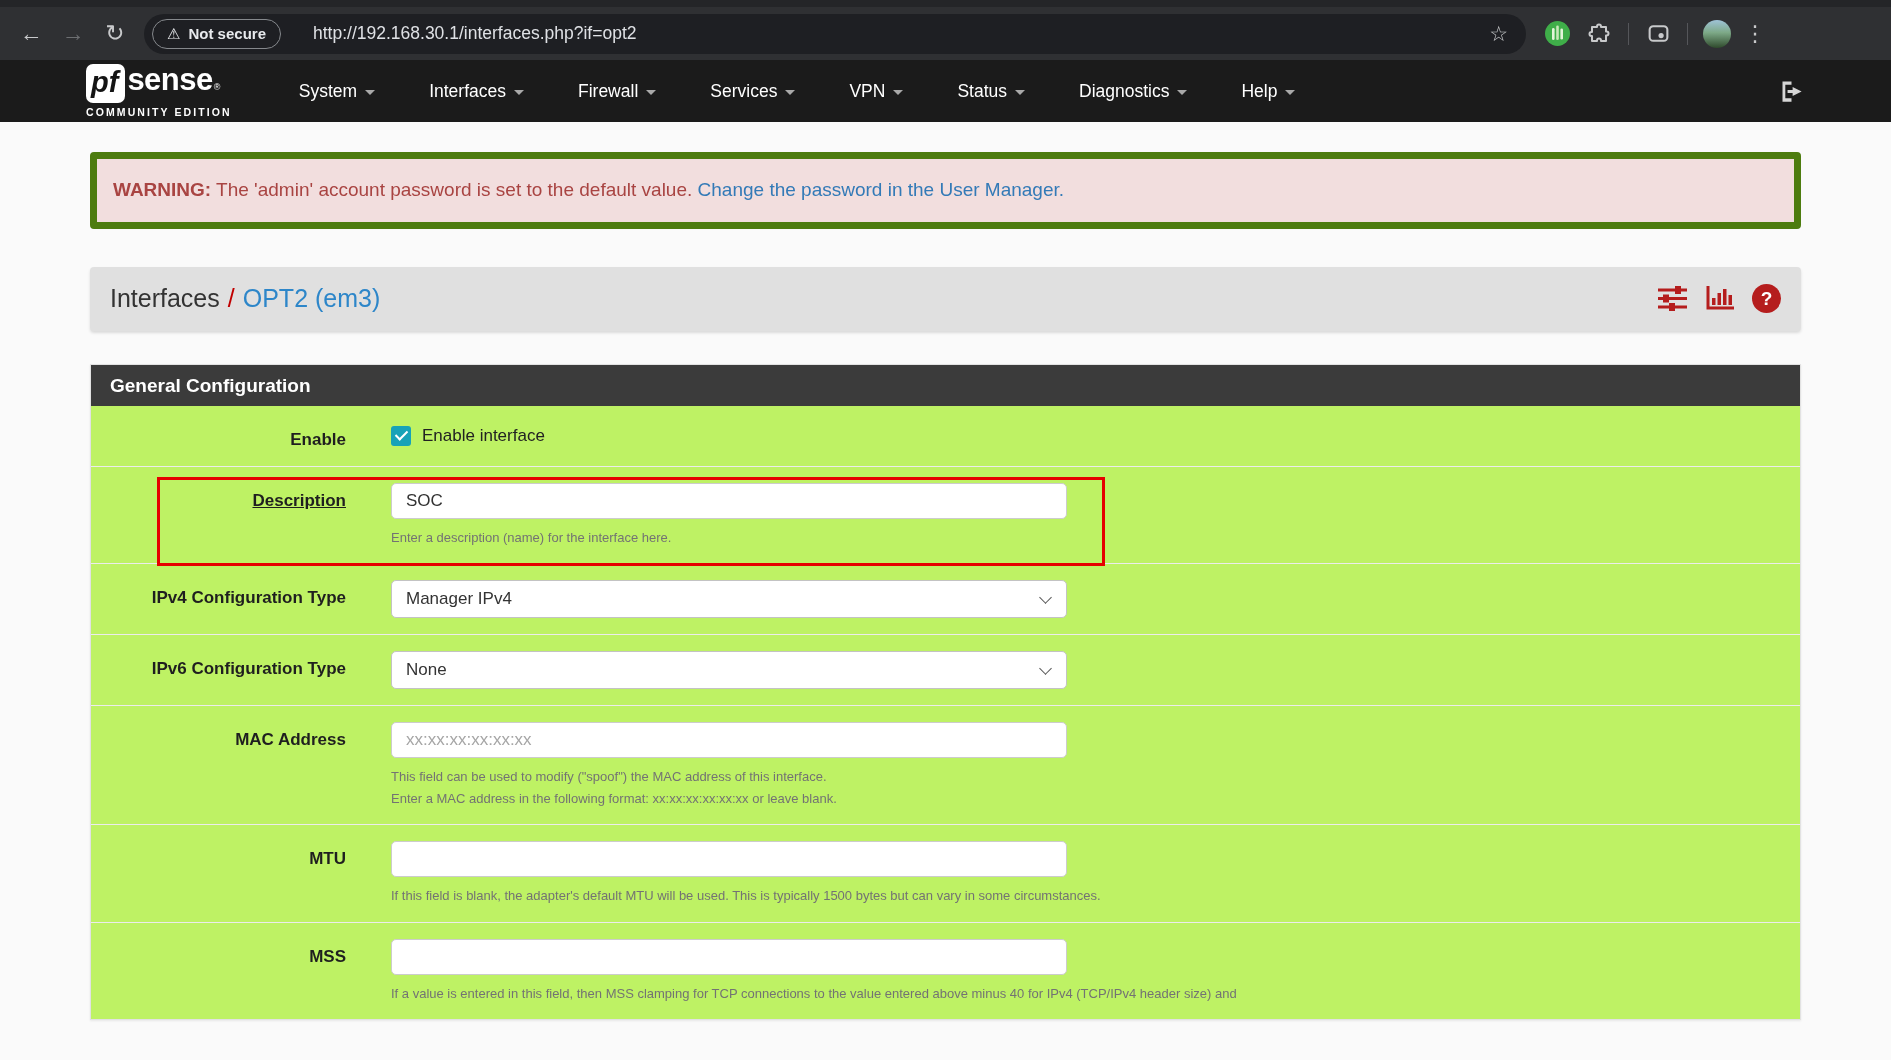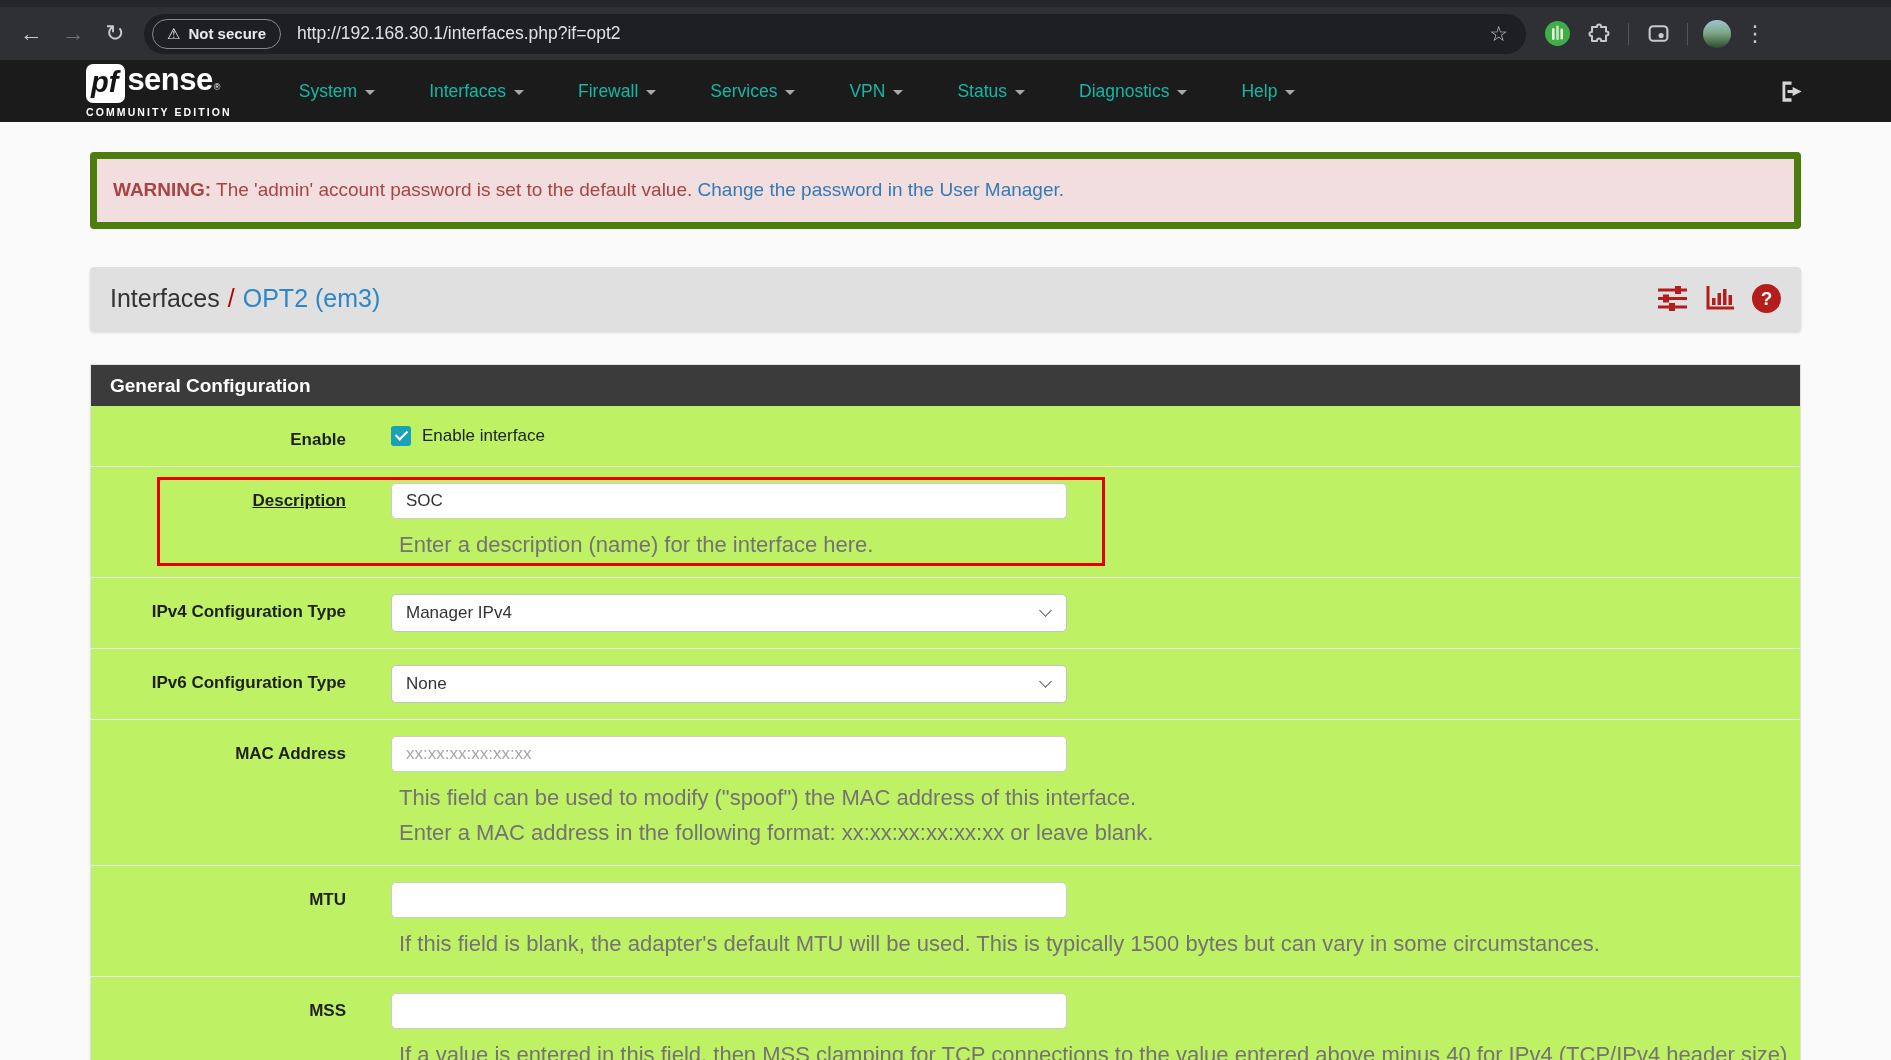--- a/index.html
+++ b/index.html
@@ -28,21 +28,21 @@
     border-radius:20px; display:flex; align-items:center;
     padding:0 10px 0 8px; margin:0 10px 0 4px;
   }
   .chip {
     display:flex; align-items:center; gap:8px;
     border:1.5px solid #85888c; border-radius:15px;
     height:30px; padding:0 14px; color:#e8eaed;
     font-size:15px; font-weight:700; flex:0 0 auto; cursor:pointer;
   }
   .warn-glyph { font-size:15px; font-weight:400; color:#e8eaed; }
-  .url-text { color:#dfe1e5; font-size:17.5px; margin-left:16px; flex:1; white-space:nowrap; overflow:hidden; }
+  .url-text { color:#dfe1e5; font-size:17.5px; margin-left:32px; flex:1; white-space:nowrap; overflow:hidden; }
   .star { color:#c8c9cb; font-size:21px; margin:0 8px; cursor:pointer; }
   .ext-icon { width:28px; height:28px; display:flex; align-items:center; justify-content:center; margin:0 7px; cursor:pointer; flex:0 0 auto; }
   .tb-divider { width:1px; height:22px; background:#55565a; margin:0 8px; flex:0 0 auto; }
   .avatar {
     width:28px; height:28px; border-radius:50%;
     background:linear-gradient(180deg,#9fc3d8 0%,#7da987 45%,#2f4a2c 100%);
     margin:0 7px; cursor:pointer; flex:0 0 auto;
   }
   .dots { color:#c8c9cb; font-size:22px; margin:0 6px; cursor:pointer; user-select:none; }
 
@@ -55,21 +55,21 @@
   .brand-row { display:flex; align-items:flex-start; }
   .pf-box {
     background:#fff; color:#141414; font-weight:700; font-style:italic;
     font-size:29px; line-height:1; padding:4px 7px 6px 5px; border-radius:7px;
   }
   .brand-sense { color:#fff; font-weight:700; font-size:31px; line-height:1; letter-spacing:-0.5px; margin-left:2px; }
   .brand-reg { color:#fff; font-size:9px; margin-left:1px; margin-top:18px; }
   .brand-sub { color:#fff; font-size:10.5px; font-weight:700; letter-spacing:2.1px; margin-top:3px; }
   .nav-items { display:flex; margin-left:40px; }
   .nav-item {
-    color:#14b8a6; font-size:17.5px; padding:12px 27px;
+    color:#ffffff; font-size:17.5px; padding:12px 27px;
     display:flex; align-items:center; gap:8px; cursor:pointer; white-space:nowrap;
   }
   .caret { width:0; height:0; border-left:5px solid transparent; border-right:5px solid transparent; border-top:5px solid #a9a9a9; margin-top:2px; }
   .logout-btn { margin-left:auto; cursor:pointer; display:flex; align-items:center; }
 
   
   .container { width:1711px; margin:0 0 0 90px; }
 
   .alert {
     margin-top:30px; background:#f2dede; border:7px solid #4d7c0f;
@@ -128,21 +128,21 @@
   }
   .text-input::placeholder { color:#a6a6a6; }
 
   .select {
     width:676px; height:38px; border:1px solid #c3c3c3; border-radius:5px;
     display:flex; align-items:center; justify-content:space-between;
     padding:0 16px 0 14px; font-size:17px; color:#333; background:#fff; cursor:pointer;
   }
   .chev { width:9px; height:9px; border-right:1.7px solid #555; border-bottom:1.7px solid #555; transform:rotate(45deg); margin-top:-4px; }
 
-  .help { margin-top:9px; color:#737373; font-size:22px; line-height:1.5;margin-left:8px; }
+  .help { margin-top:9px; color:#737373; font-size:13px; line-height:1.5; }
 
   .row-description { position:relative; }
   .red-box {
     position:absolute; left:66px; top:10px; width:948px; height:89px;
     border:3px solid #e60000; pointer-events:none; z-index:2;
   }
 </style>
 </head>
 <body>
 

